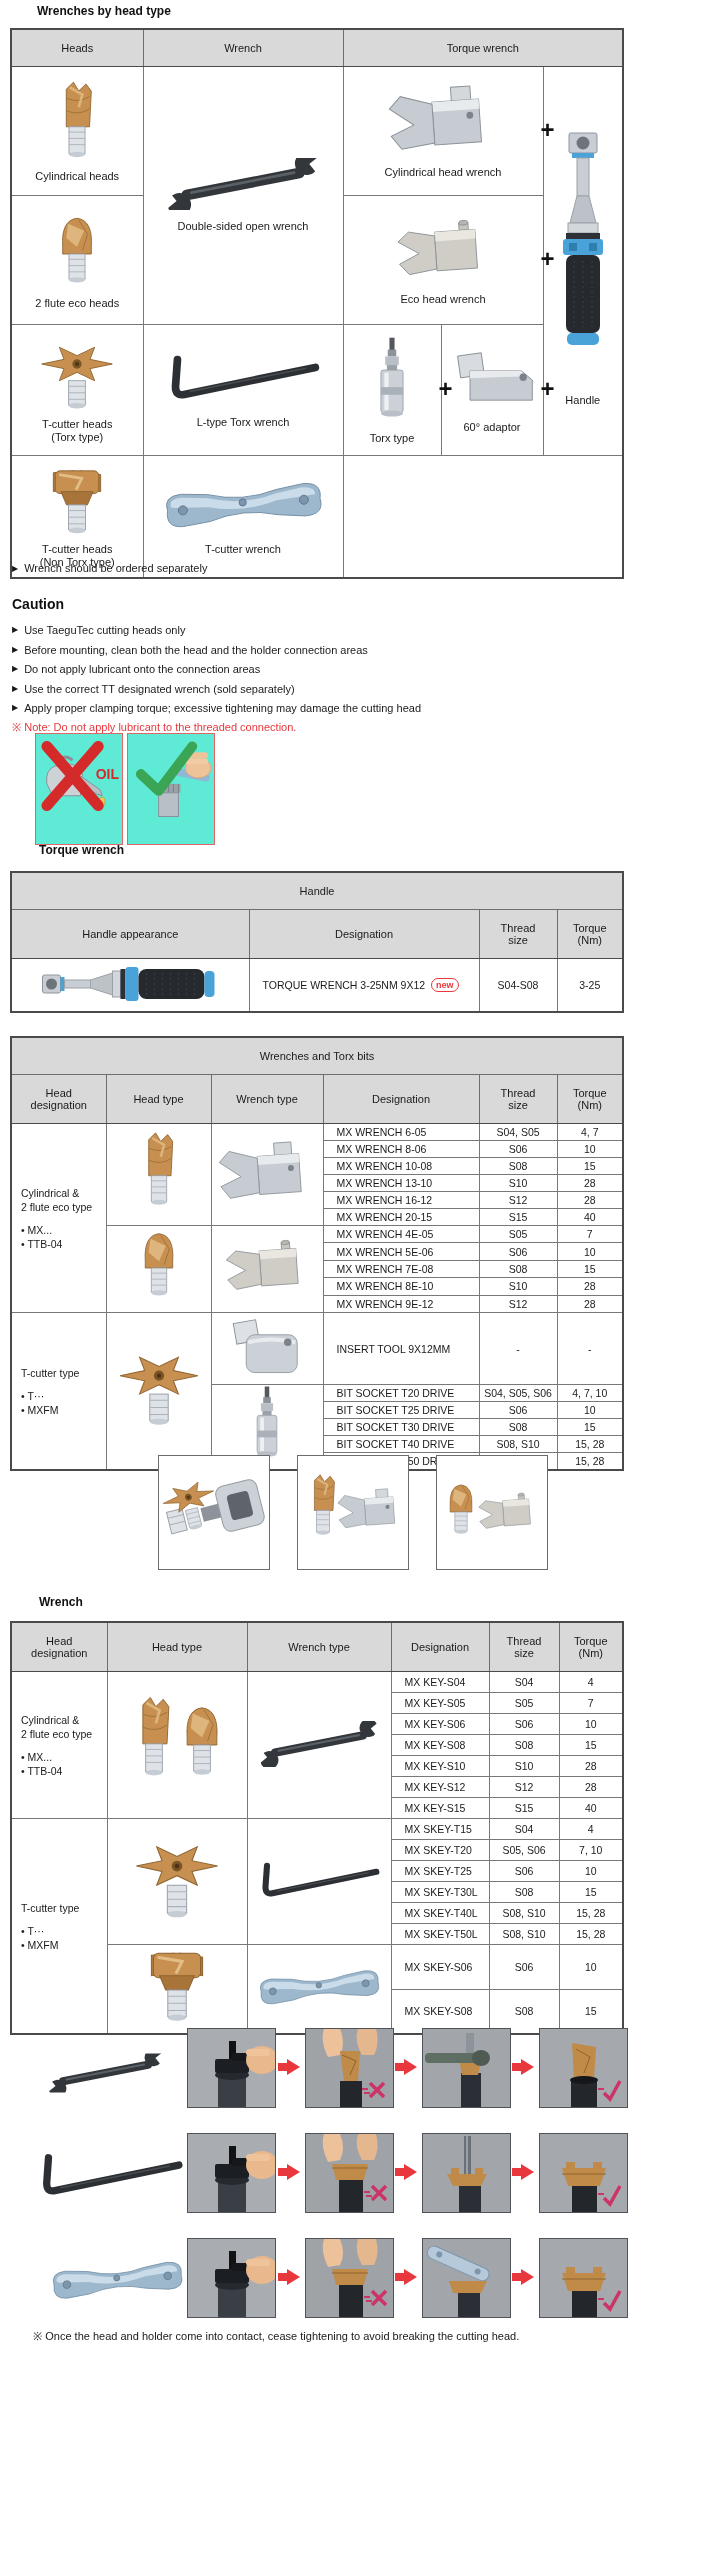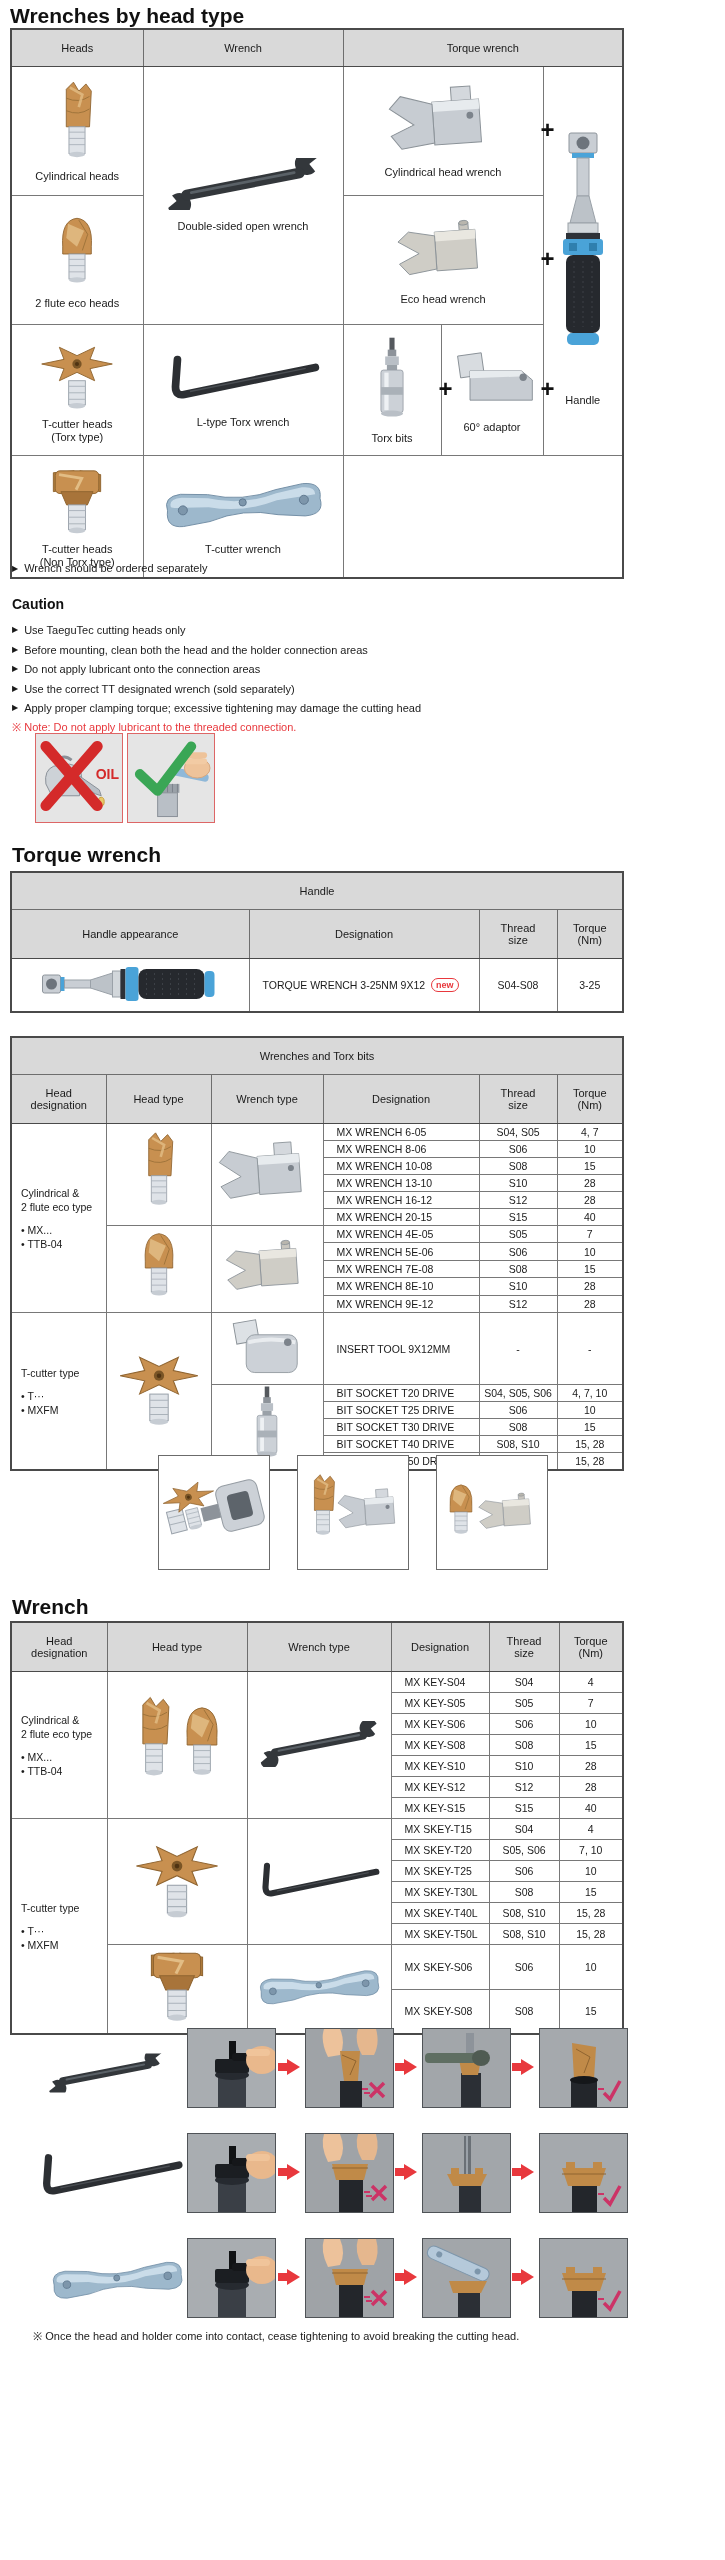--- a/index.html
+++ b/index.html
@@ -1,38 +1,38 @@
 <!DOCTYPE html>
 <html><head>
 <meta charset="utf-8">
 <style>
   html,body{margin:0;padding:0;background:#fff;}
   body{font-family:"Liberation Sans", sans-serif;color:#1a1a1a;}
   .canvas{position:relative;width:725px;height:2560px;background:#fff;overflow:hidden;}
   .abs{position:absolute;}
-  .sect-title{font-size:21px;font-weight:bold;color:#111;}
+  .sect-title{font-size:12px;font-weight:bold;color:#111;margin-left:27px;}
   .sub-title{font-size:14px;font-weight:bold;color:#111;}
 
   table.t{border-collapse:collapse;table-layout:fixed;background:#fff;}
   table.t{border:2px solid #4a4a4a;}
   table.t th{background:#d9d9d9;font-weight:normal;font-size:11px;border:1px solid #6e6e6e;border-bottom:1.5px solid #4a4a4a;padding:12px;}
   table.t td{border:1px solid #787878;font-size:10.5px;text-align:center;vertical-align:middle;padding:0;}
   .lbl{font-size:11px;white-space:pre-line;line-height:13px;display:block;}
   .icell{position:relative;}
   .icwrap{display:flex;flex-direction:column;align-items:center;justify-content:center;height:100%;}
   .plus{position:absolute;right:-12px;top:50%;transform:translateY(-55%);font-size:24px;font-weight:bold;color:#111;z-index:5;line-height:20px;}
   .dl{text-align:left !important;padding-left:13px !important;}
   .hd{text-align:left !important;padding-left:9px !important;font-size:10.5px;line-height:14px;}
   .hd .gap{display:block;margin-top:9px;}
   .hd span{display:block;}
   .badge{display:inline-block;border:1.5px solid #e8383d;color:#e8383d;border-radius:8px;font-size:9px;font-weight:bold;padding:0 4px;line-height:12px;margin-left:6px;vertical-align:1px;}
   .citem{font-size:11px;line-height:19px;}
   .mk{font-size:8px;margin-right:6px;vertical-align:1.5px;}
   .rednote{color:#e8383d;font-size:11px;line-height:19px;}
-  .cbox{position:absolute;width:88px;height:90px;border:1.5px solid #dd6666;background:#e5e5e5;box-sizing:border-box;}
+  .cbox{position:absolute;width:88px;height:112px;border:1.5px solid #dd6666;background:#5eead4;box-sizing:border-box;text-align:center;}
   .oil{position:absolute;right:3px;top:32px;color:#d42a2a;font-size:14px;font-weight:bold;}
   .frame{position:absolute;width:110px;height:113px;border:1px solid #6b6b6b;background:#fff;display:flex;align-items:center;justify-content:center;}
   .ph{position:absolute;border:1px solid #4f5357;}
   .arrstem{position:absolute;width:10px;height:8px;background:#e8383d;}
   .arrhead{position:absolute;width:0;height:0;border:8px solid transparent;border-left:13px solid #e8383d;}
   .note-sm{font-size:11px;}
 </style>
 </head>
 <body>
 
@@ -341,21 +341,21 @@
                 <use href="#ltorx"></use>
               </svg>
           <span class="lbl" style="margin-top:10px">L-type Torx wrench</span>
         </div>
       </td>
       <td class="icell">
         <div class="icwrap">
           <svg width="38" height="92">
                 <use href="#torxbit"></use>
               </svg>
-          <span class="lbl" style="margin-top:4px">Torx bits</span>
+          <span class="lbl" style="margin-top:4px">Torx type</span>
         </div>
         <span class="plus">+</span>
       </td>
       <td class="icell">
         <div class="icwrap">
           <svg width="96" height="66">
                 <use href="#adapt90"></use>
               </svg>
           <span class="lbl" style="margin-top:8px">60° adaptor</span>
         </div>

